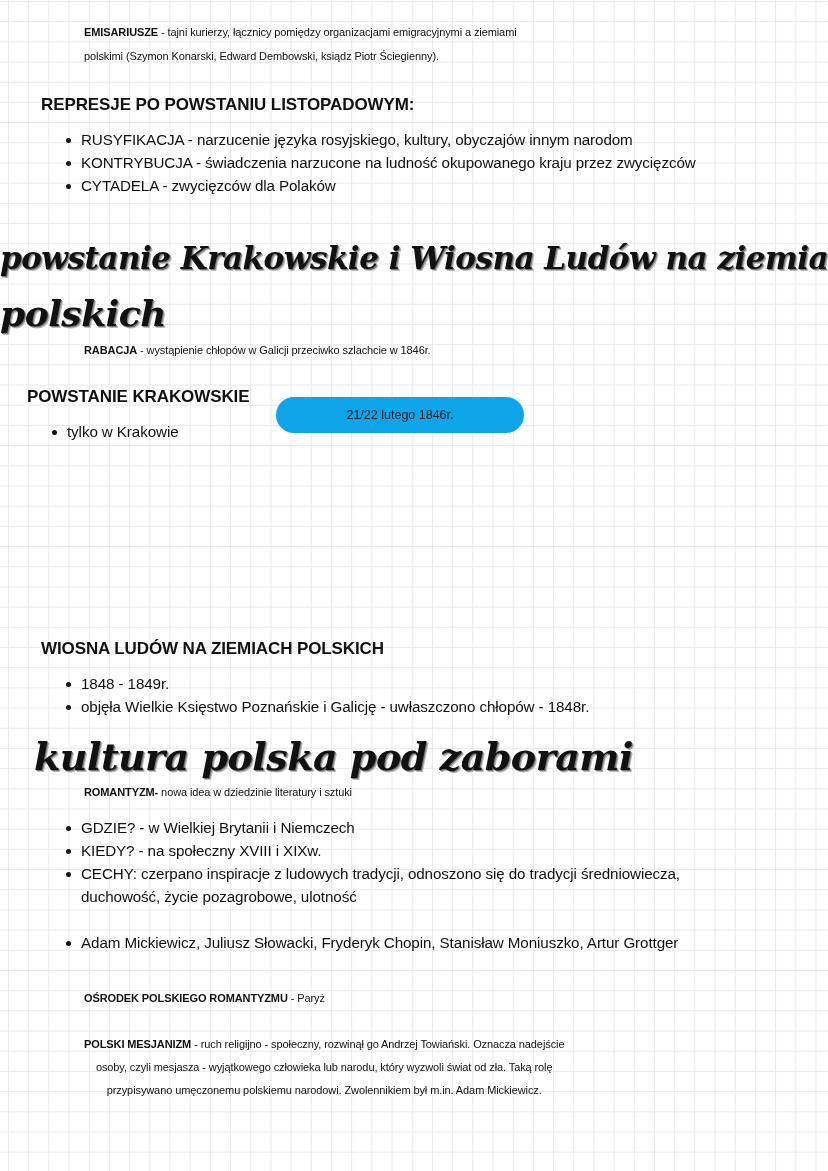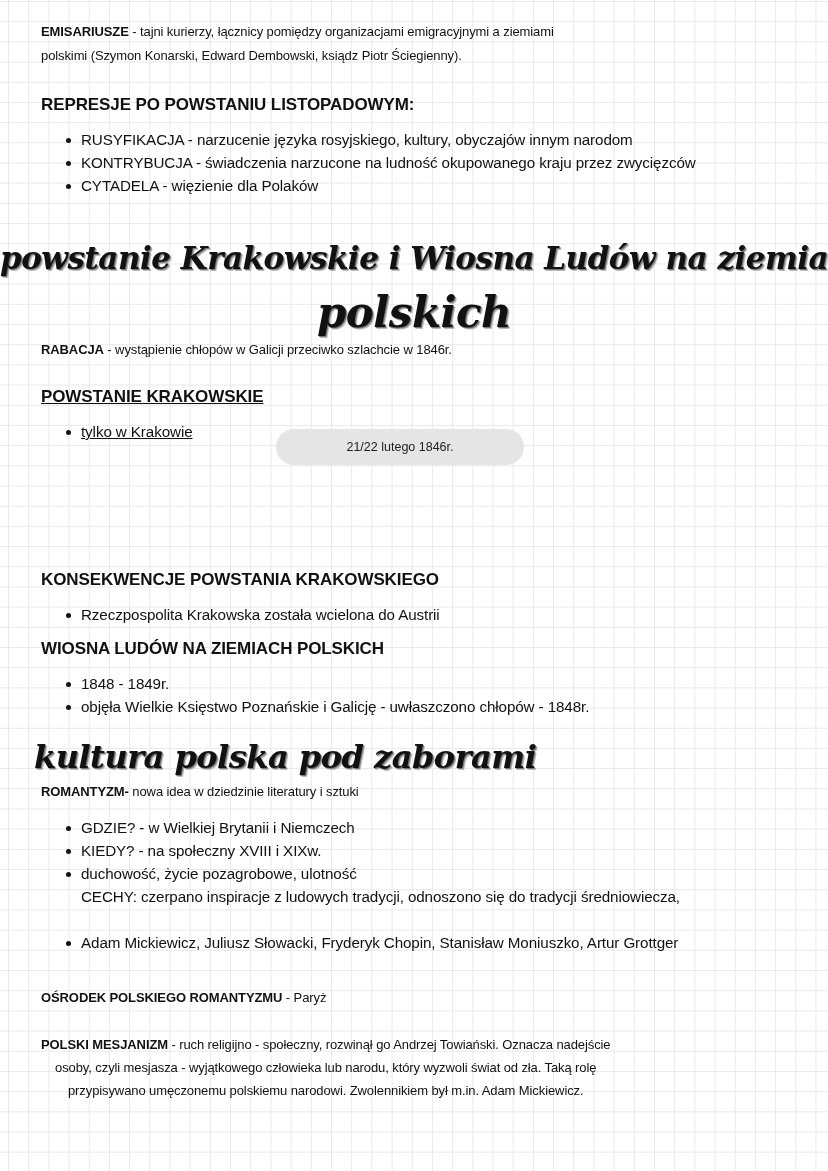--- a/index.html
+++ b/index.html
@@ -20,24 +20,25 @@
       font-family: "Liberation Sans", "DejaVu Sans", sans-serif;
       color: #111;
     }
     .page {
       position: absolute;
       left: 0; top: 0;
       width: 828px; height: 1171px;
     }
     .abs { position: absolute; }
     .txt {
-      font-size: 13px;
+      font-size: 11px;
       line-height: 22.5px;
       letter-spacing: -0.1px;
       white-space: nowrap;
+      margin-left: 43px;
     }
     .b { font-weight: bold; }
     .head {
       font-size: 17px;
       font-weight: bold;
       line-height: 22px;
       white-space: nowrap;
       letter-spacing: -0.1px;
     }
     ul.bullets {
@@ -75,94 +76,87 @@
       white-space: nowrap;
       letter-spacing: -0.5px;
     }
     .pill {
       position: absolute;
       left: 276px;
       top: 397px;
       width: 248px;
       height: 36px;
       border-radius: 18px;
-      background: #e5e5e5;
+      background: #0ea5e9;
       display: flex;
       align-items: center;
       justify-content: center;
       font-size: 12.5px;
       color: #222;
       white-space: nowrap;
-      margin-top: 32px;
     }
   </style>
 </head>
 <body>
 
 <div class="page">
 
   <div class="abs txt" style="left:41px; top:21px;">
     <div>
       <span class="b">EMISARIUSZE</span><span> - tajni kurierzy, łącznicy pomiędzy organizacjami emigracyjnymi a ziemiami</span>
     </div>
     <div style="margin-top:1px;">polskimi (Szymon Konarski, Edward Dembowski, ksiądz Piotr Ściegienny).</div>
   </div>
 
   <div class="abs" style="left:41px; top:94px;">
     <div class="head">REPRESJE PO POWSTANIU LISTOPADOWYM:</div>
     <ul class="bullets">
       <li>RUSYFIKACJA - narzucenie języka rosyjskiego, kultury, obyczajów innym narodom</li>
       <li>KONTRYBUCJA - świadczenia narzucone na ludność okupowanego kraju przez zwycięzców</li>
-      <li>CYTADELA - więzienie dla Polaków</li>
+      <li>CYTADELA - zwycięzców dla Polaków</li>
     </ul>
   </div>
 
   <div class="abs script" style="left:0; width:828px; top:238px; text-align:center; font-size:31px; line-height:40px;">powstanie Krakowskie i Wiosna Ludów na ziemiach</div>
-  <div class="abs script" style="left:0; width:828px; top:293px; text-align:center; font-size:42px; line-height:40px;">polskich</div>
+  <div class="abs script" style="left:0; width:828px; top:293px; text-align:left; font-size:36px; line-height:40px;">polskich</div>
 
   <div class="abs txt" style="left:41px; top:339px;">
     <span class="b">RABACJA</span><span> - wystąpienie chłopów w Galicji przeciwko szlachcie w 1846r.</span>
   </div>
 
-  <div class="abs" style="left:41px; top:386px;text-decoration:underline;">
+  <div class="abs" style="left:27px; top:386px;">
     <div class="head">POWSTANIE KRAKOWSKIE</div>
     <ul class="bullets">
       <li>tylko w Krakowie</li>
     </ul>
   </div>
   <div class="pill">21/22 lutego 1846r.</div>
 
 
-  <div class="abs" style="left:41px; top:569px;">
-    <div class="head">KONSEKWENCJE POWSTANIA KRAKOWSKIEGO</div>
-    <ul class="bullets">
-      <li>Rzeczpospolita Krakowska została wcielona do Austrii</li>
-    </ul>
-  </div>
 
   <div class="abs" style="left:41px; top:638px;">
     <div class="head">WIOSNA LUDÓW NA ZIEMIACH POLSKICH</div>
     <ul class="bullets">
       <li>1848 - 1849r.</li>
       <li>objęła Wielkie Księstwo Poznańskie i Galicję - uwłaszczono chłopów - 1848r.</li>
     </ul>
   </div>
 
-  <div class="abs script" style="left:34px; top:736px; font-size:32px; line-height:42px;">kultura polska pod zaborami</div>
+  <div class="abs script" style="left:34px; top:736px; font-size:38px; line-height:42px;">kultura polska pod zaborami</div>
 
   <div class="abs" style="left:41px; top:781px;">
     <div class="txt">
       <span class="b">ROMANTYZM-</span><span> nowa idea w dziedzinie literatury i sztuki</span>
     </div>
     <ul class="bullets">
       <li>GDZIE? - w Wielkiej Brytanii i Niemczech</li>
       <li>KIEDY? - na społeczny XVIII i XIXw.</li>
       <li>
+        <span class="cont">CECHY: czerpano inspiracje z ludowych tradycji, odnoszono się do tradycji średniowiecza,</span>
         <span class="cont">duchowość, życie pozagrobowe, ulotność</span>
-        <span class="cont">CECHY: czerpano inspiracje z ludowych tradycji, odnoszono się do tradycji średniowiecza,</span>
       </li>
     </ul>
   </div>
 
   <div class="abs" style="left:41px; top:919px;">
     <ul class="bullets">
       <li>Adam Mickiewicz, Juliusz Słowacki, Fryderyk Chopin, Stanisław Moniuszko, Artur Grottger</li>
     </ul>
   </div>
 

